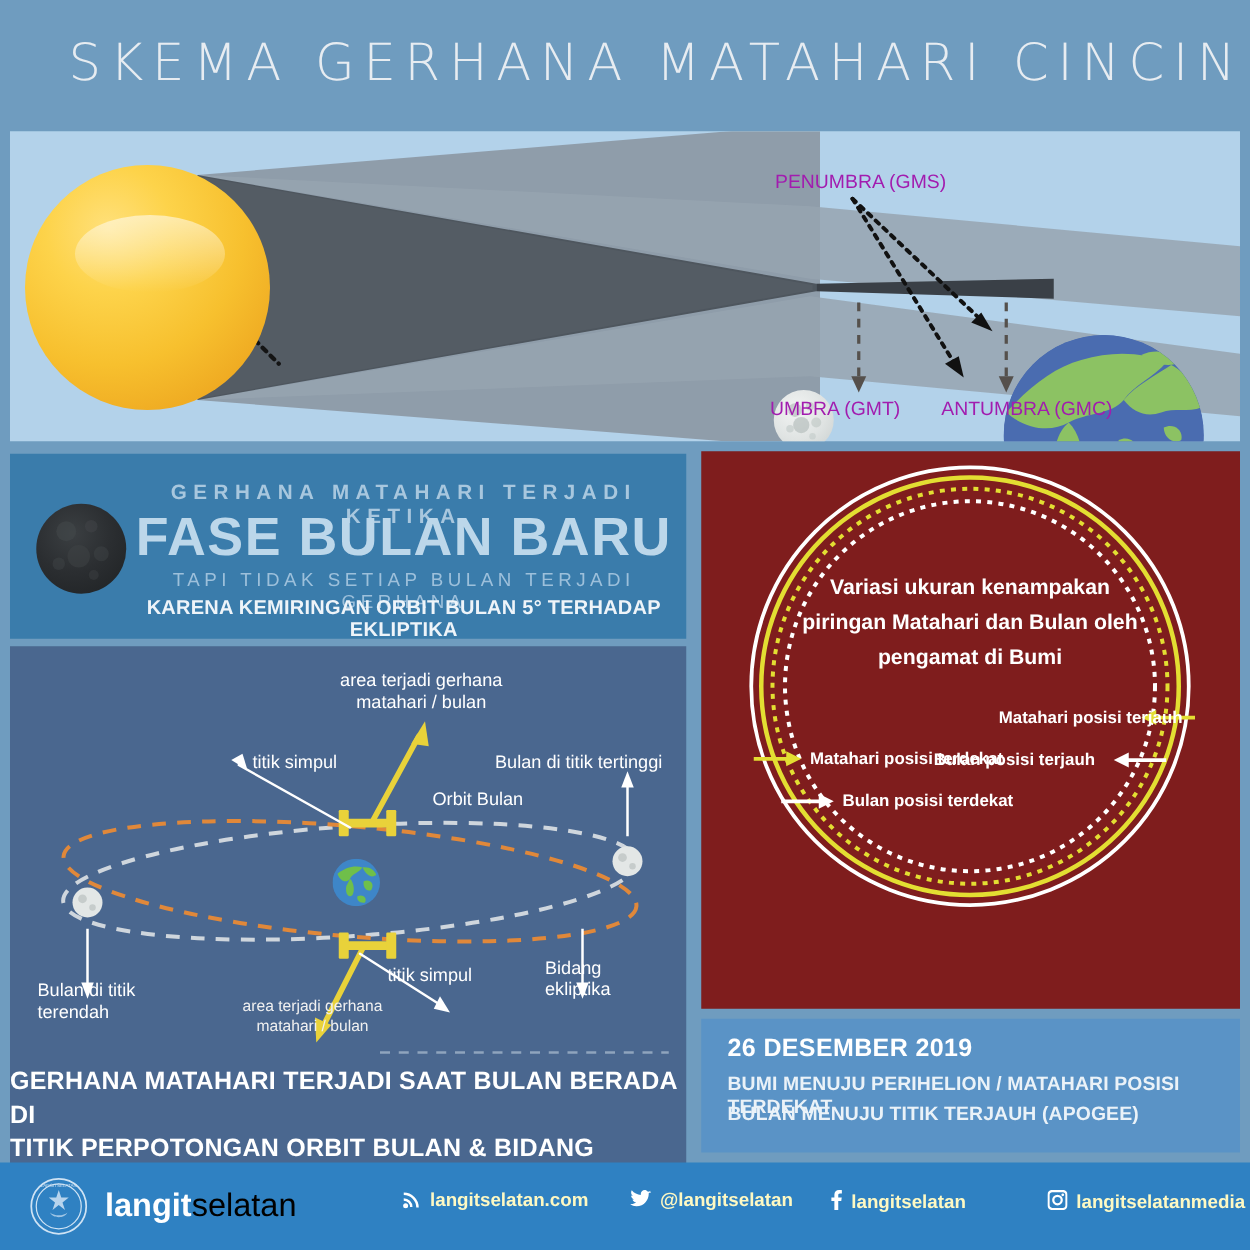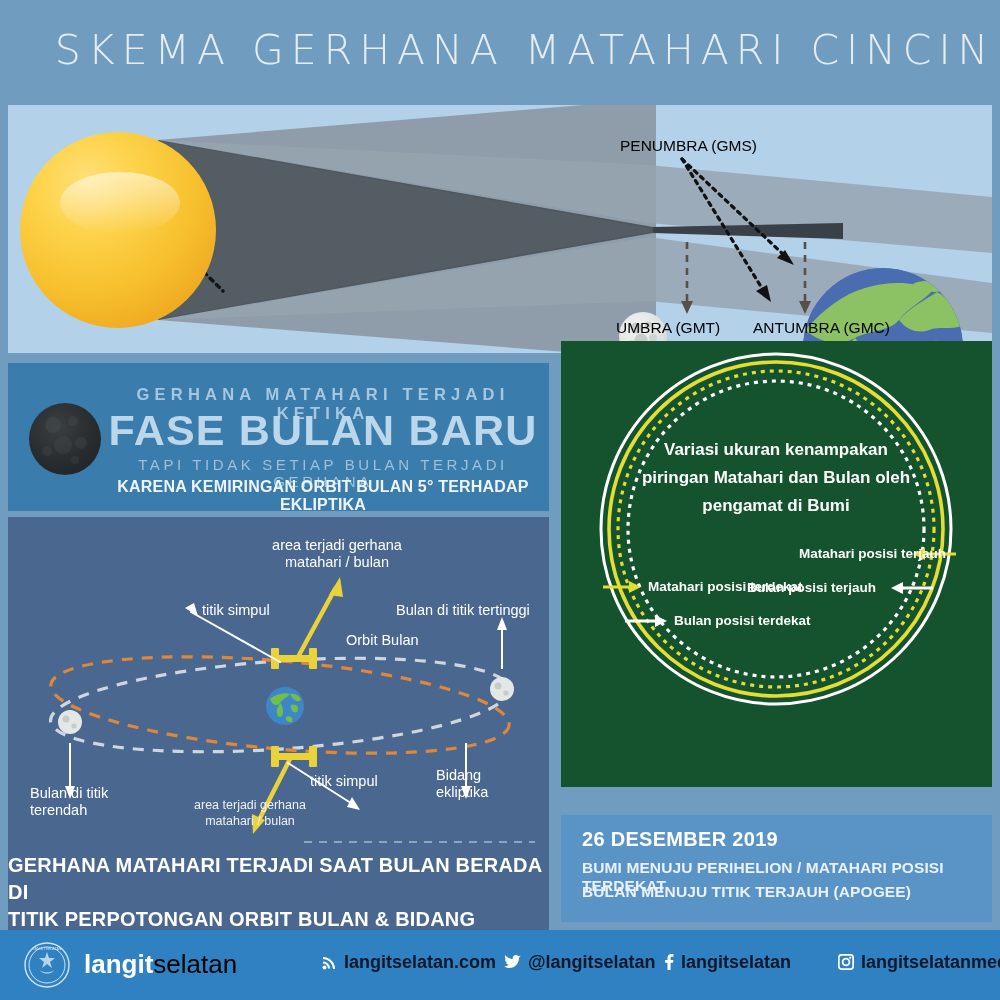--- a/index.html
+++ b/index.html
@@ -16,21 +16,21 @@
   .top-panel{position:absolute;left:8px;top:105px;width:984px;height:248px;background:#b3d2ea;overflow:hidden;}
   .sun{position:absolute;left:12px;top:27px;width:196px;height:196px;border-radius:50%;
     background:radial-gradient(circle at 34% 26%, #ffe07a 0%, #fdd34a 26%, #f7c02e 56%, #eda51f 86%, #e09612 100%);}
   .sun-gloss{position:absolute;left:40px;top:40px;width:120px;height:62px;border-radius:50% 50% 50% 50%;
     background:linear-gradient(180deg,rgba(255,255,255,.55),rgba(255,255,255,0));}
   .shadow-svg{position:absolute;left:0;top:0;width:984px;height:248px;}
   .moon-top{position:absolute;left:611px;top:207px;width:48px;height:48px;border-radius:50%;
     background:radial-gradient(circle at 38% 34%, #f2f4f3 0%, #dfe3e2 55%, #c8cecd 100%);}
   .earth{position:absolute;left:795px;top:163px;width:160px;height:160px;border-radius:50%;
     background:#4a6cb0;overflow:hidden;}
-  .lbl{position:absolute;color:#000000;font-size:15.5px;font-family:"Liberation Sans",sans-serif;white-space:nowrap;}
+  .lbl{position:absolute;color:#a21caf;font-size:15.5px;font-family:"Liberation Sans",sans-serif;white-space:nowrap;}
 
   
   .p-newmoon{position:absolute;left:8px;top:363px;width:541px;height:148px;background:#3a7cab;}
   .nm-moon{position:absolute;left:21px;top:40px;width:72px;height:72px;border-radius:50%;
     background:radial-gradient(circle at 40% 33%, #3b3f42 0%, #2b2e31 48%, #1e2123 100%);}
   .nm-l1{position:absolute;left:100px;top:22px;width:430px;text-align:center;color:#a8c7de;
     font-size:16.5px;letter-spacing:5.2px;font-weight:bold;}
   .nm-l2{position:absolute;left:100px;top:44px;width:430px;text-align:center;color:#bcd7ea;
     font-size:43px;font-weight:bold;letter-spacing:1.2px;line-height:46px;}
   .nm-l3{position:absolute;left:100px;top:93px;width:430px;text-align:center;color:#9dc0db;
@@ -40,39 +40,39 @@
 
   
   .p-orbit{position:absolute;left:8px;top:517px;width:541px;height:466px;background:#4a678f;overflow:hidden;}
   .orbit-svg{position:absolute;left:0;top:0;width:541px;height:405px;}
   .o-lbl{position:absolute;color:#ffffff;font-size:14.5px;line-height:17px;font-family:"Liberation Sans",sans-serif;}
   .o-lbl.sm{font-size:12.5px;line-height:16px;color:#f0f0f0;}
   .o-caption{position:absolute;left:8px;top:852px;width:541px;text-align:left;color:#ffffff;
     font-size:20px;font-weight:bold;line-height:27px;letter-spacing:.2px;}
 
   
-  .p-var{position:absolute;left:561px;top:341px;width:431px;height:446px;background:#14532d;overflow:hidden;}
+  .p-var{position:absolute;left:561px;top:361px;width:431px;height:446px;background:#7f1d1d;overflow:hidden;}
   .var-svg{position:absolute;left:0;top:0;width:431px;height:446px;}
   .var-title{position:absolute;left:60px;top:95px;width:310px;text-align:center;color:#ffffff;
     font-size:17px;font-weight:bold;line-height:28px;}
   .v-lbl{position:absolute;color:#ffffff;font-size:13.5px;font-weight:bold;white-space:nowrap;}
 
   
   .p-date{position:absolute;left:561px;top:815px;width:431px;height:107px;background:#5a93c6;}
   .d-1{position:absolute;left:21px;top:13px;color:#ffffff;font-size:20px;font-weight:bold;letter-spacing:.3px;}
   .d-2{position:absolute;left:21px;top:44px;color:#eaf2f8;font-size:15.5px;font-weight:bold;letter-spacing:.1px;}
   .d-3{position:absolute;left:21px;top:68px;color:#eaf2f8;font-size:15.5px;font-weight:bold;letter-spacing:.1px;}
 
   
   .footer{position:absolute;left:0;top:930px;width:1000px;height:70px;background:#2f81c2;}
   .seal{position:absolute;left:24px;top:12px;width:46px;height:46px;}
   .wordmark{position:absolute;left:84px;top:19px;font-size:26px;color:#ffffff;white-space:nowrap;}
   .wordmark b{font-weight:bold;}
   .wordmark span{font-weight:300;color:#000000;}
-  .soc{position:absolute;top:22px;color:#0f172a;font-size:18px;font-weight:bold;white-space:nowrap;}
+  .soc{position:absolute;top:22px;color:#fef9c3;font-size:15px;font-weight:bold;white-space:nowrap;}
   .soc .ic{display:inline-block;vertical-align:-2px;margin-right:7px;}
 </style>
 </head>
 <body>
 
 <div class="page">
 
   <div class="titlebar">
     <div class="title-text">SKEMA GERHANA MATAHARI CINCIN</div>
   </div>

